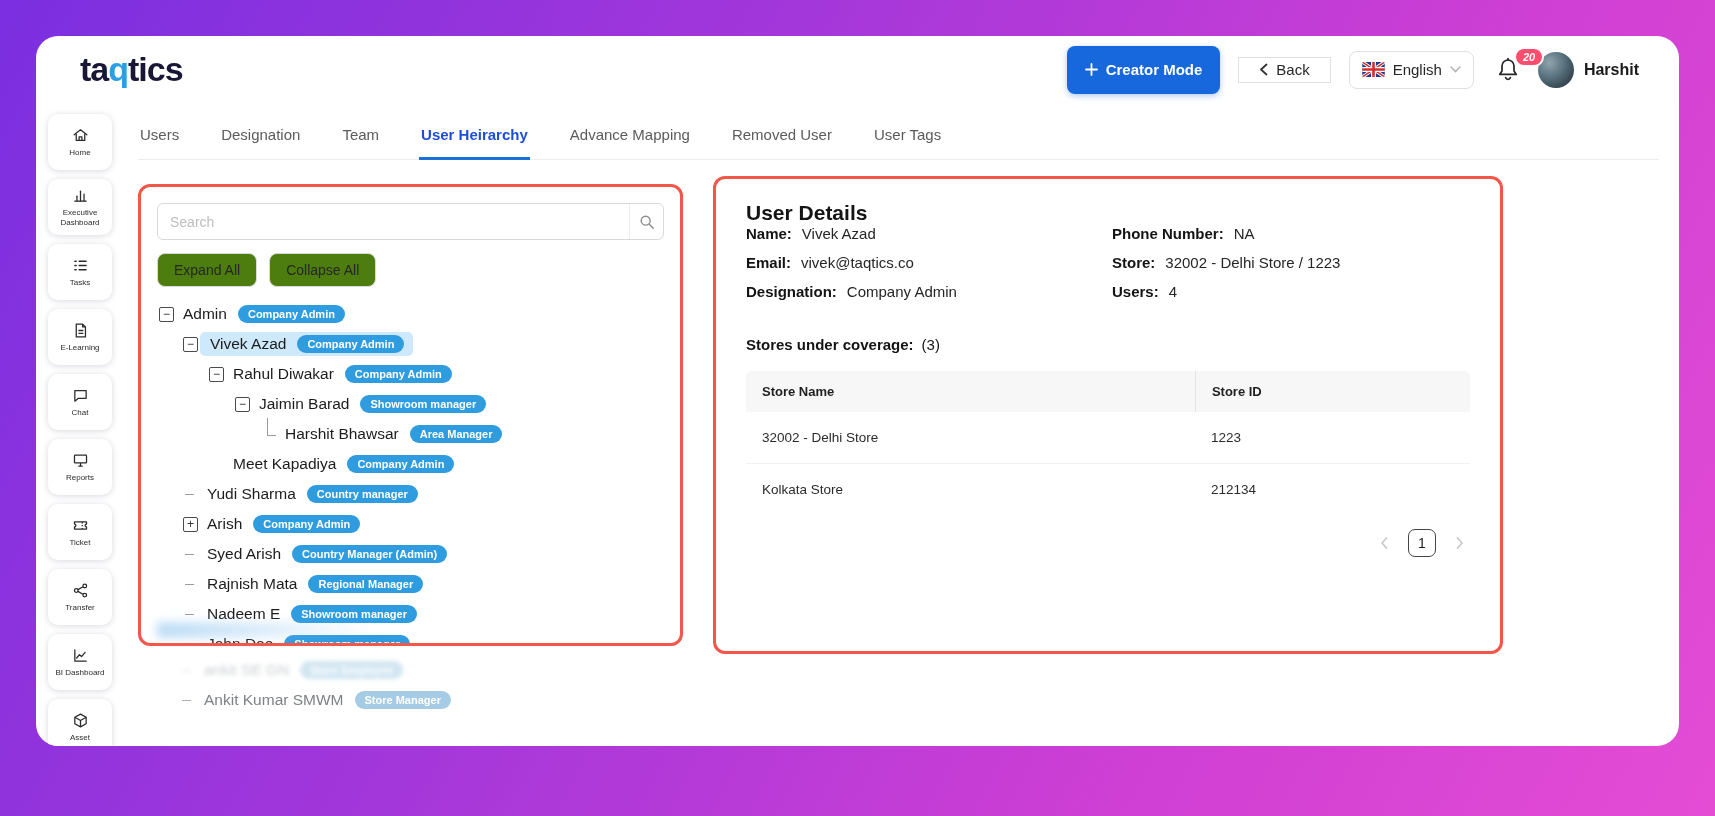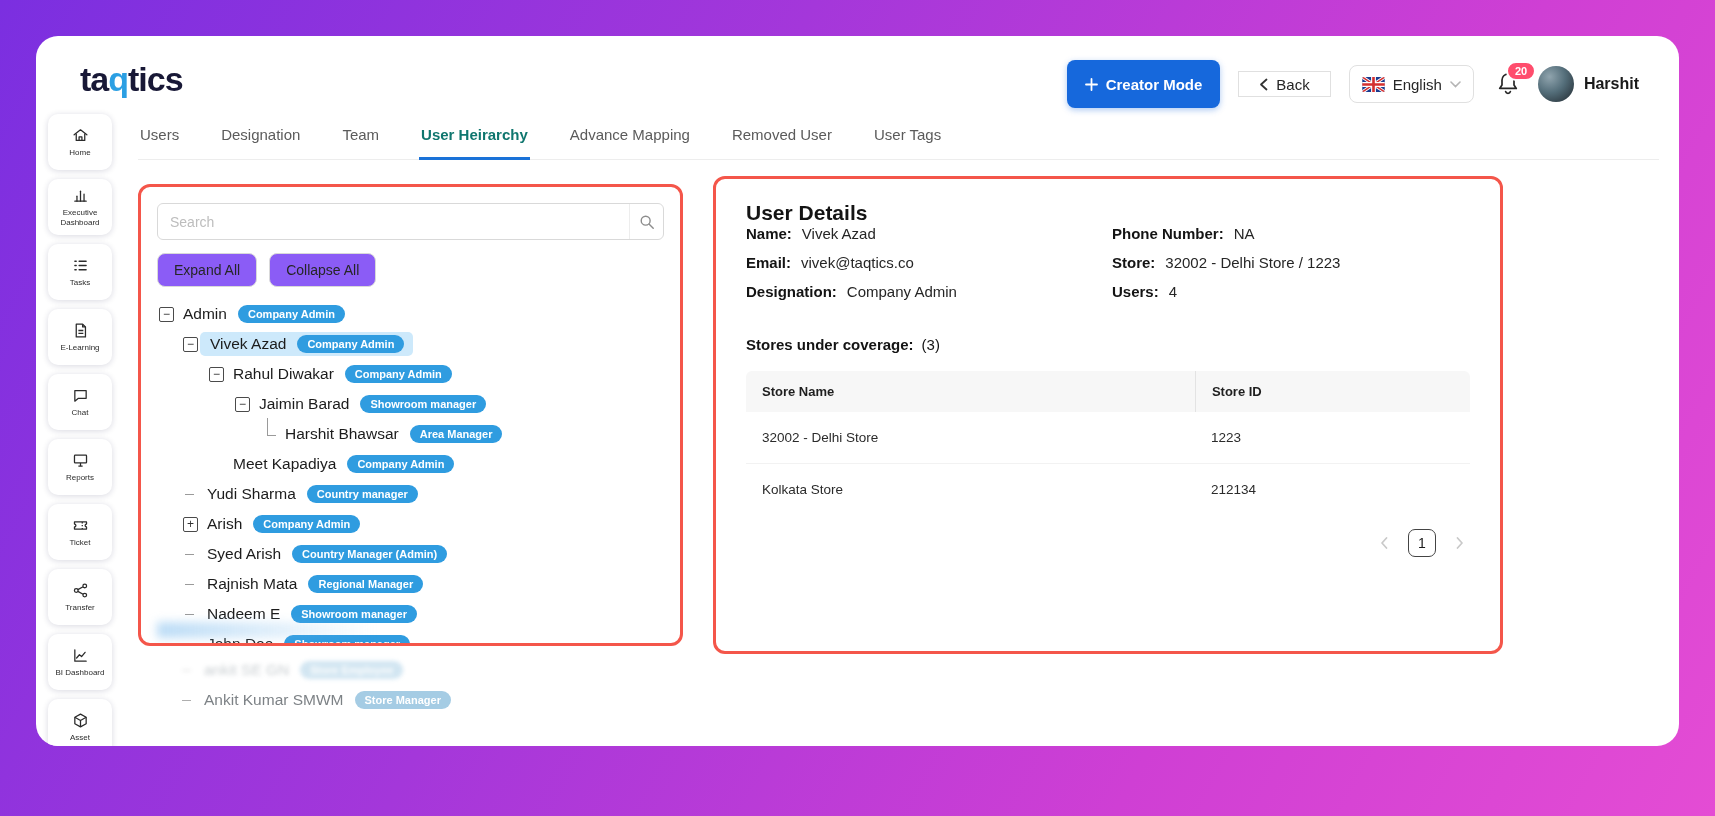--- a/index.html
+++ b/index.html
@@ -9,66 +9,66 @@
     background:linear-gradient(118deg,#7b2fe0 0%,#a437da 38%,#cf3fd4 72%,#e44cd4 100%);
     padding:36px 36px 70px 36px;
     overflow:hidden;
   }
   .app-card {
     background:#fff; border-radius:22px; height:710px; width:1643px;
     overflow:hidden; position:relative;
   }
 
   
-  .topbar { display:flex; align-items:flex-start; justify-content:space-between; padding:24px 40px 4px 44px; height:66px; }
+  .topbar { display:flex; align-items:center; justify-content:space-between; padding:5px 40px 4px 44px; height:66px; }
   .logo { font-size:34px; font-weight:800; letter-spacing:-1px; color:#181836; cursor:pointer; }
   .logo .q { color:#2b9fe3; }
   .top-right { display:flex; align-items:center; gap:18px; }
   .btn-creator { display:flex; align-items:center; gap:8px; background:#1668dc; color:#fff; border:none;
     border-radius:8px; height:48px; padding:0 18px; font-size:15px; font-weight:600; cursor:pointer;
     box-shadow:0 2px 6px rgba(22,104,220,.35); font-family:inherit; }
   .btn-back { display:flex; align-items:center; gap:8px; background:#fff; color:#262626; border:1px solid #e0e0e0;
     border-radius:0; height:26px; padding:0 20px; font-size:15px; cursor:pointer; font-family:inherit; }
   .lang-select { display:flex; align-items:center; gap:8px; background:#fff; border:1px solid #e0e0e0;
     border-radius:8px; height:38px; padding:0 12px; font-size:15px; color:#262626; cursor:pointer; }
   .lang-select .flag { border-radius:2px; overflow:hidden; display:block; }
   .bell-wrap { position:relative; cursor:pointer; margin-left:4px; }
-  .bell-badge { position:absolute; top:-10px; left:10px; background:#ff4d6d; color:#fff; font-size:11px; font-weight:700;
-    padding:2px 7px; border-radius:10px; border:2px solid #fff; }
+  .bell-badge { position:absolute; top:-10px; left:18px; background:#ff4d6d; color:#fff; font-size:11px; font-weight:700;
+    padding:2px 7px; border-radius:10px; border:2px solid #fff;font-style:italic; }
   .user-chip { display:flex; align-items:center; gap:10px; cursor:pointer; }
   .avatar { width:36px; height:36px; border-radius:50%;
     background:radial-gradient(circle at 32% 30%, #90a4ae 0%, #546e7a 45%, #1f262c 100%); }
   .user-name { font-size:16px; font-weight:700; color:#1a1a1a; }
 
   
   .body-row { display:flex; padding:10px 20px 0 12px; }
   .sidebar { width:66px; flex:0 0 66px; display:flex; flex-direction:column; gap:9px; margin-top:2px; }
   .side-item { width:64px; height:56px; background:#fff; border-radius:10px;
     box-shadow:0 1px 6px rgba(20,20,70,.16); display:flex; flex-direction:column; align-items:center;
     justify-content:center; gap:4px; cursor:pointer; flex:0 0 auto; }
   .side-label { font-size:8px; color:#2b2b2b; text-align:center; line-height:1.15; padding:0 2px; }
 
   .main-col { flex:1; margin-left:24px; }
   .tabs { display:flex; gap:38px; border-bottom:1px solid #ededed; padding:6px 0 0 0; }
   .tab { font-size:15px; color:#5b5b5b; padding:8px 2px 14px 2px; cursor:pointer; white-space:nowrap; }
-  .tab.active { color:#0f766e; font-weight:600; border-bottom:3px solid #1a72d8; margin-bottom:-1px; }
+  .tab.active { color:#1d4ed8; font-weight:600; border-bottom:3px solid #1a72d8; margin-bottom:-1px; }
 
   .panels { display:flex; gap:30px; margin-top:24px; align-items:flex-start; }
 
   
   .tree-panel { width:545px; flex:0 0 545px; height:462px; border:3px solid #f4564a; border-radius:12px;
     padding:16px; position:relative; overflow:hidden; background:#fff; }
   .search-wrap { position:relative; }
   .search-input { width:100%; height:37px; border:1px solid #d9d9d9; border-radius:6px; padding:0 42px 0 12px;
     font-size:14px; color:#333; font-family:inherit; outline:none; }
   .search-input::placeholder { color:#bdbdbd; }
   .search-icon-wrap { position:absolute; right:1px; top:1px; bottom:1px; width:34px; display:flex; align-items:center;
     justify-content:center; border-left:1px solid #ededed; cursor:pointer; }
   .tree-actions { display:flex; gap:12px; margin-top:13px; }
-  .tree-btn { background:#8b5cf6; border:1px solid #d9d9d9; border-radius:8px; padding:8px 16px; font-size:14px;
+  .tree-btn { background:#4d7c0f; border:1px solid #d9d9d9; border-radius:8px; padding:8px 16px; font-size:14px;
     color:#262626; cursor:pointer; font-family:inherit; }
   .tree { margin-top:15px; }
   .tree-row { display:flex; align-items:center; height:24px; margin-bottom:6px; cursor:pointer; }
   .d0{margin-left:2px;} .d1{margin-left:26px;} .d2{margin-left:52px;} .d3{margin-left:78px;} .d4{margin-left:104px;}
   .toggle { width:15px; height:15px; border:1.3px solid #4a4a4a; border-radius:2px; display:inline-flex;
     align-items:center; justify-content:center; font-size:12px; line-height:1; color:#333; background:#fff;
     flex:0 0 auto; cursor:pointer; }
   .marker { width:15px; height:15px; position:relative; flex:0 0 auto; }
   .marker.dash::before { content:""; position:absolute; left:2px; right:4px; top:50%; border-top:1.3px solid #9a9a9a; }
   .marker.elbow::before { content:""; position:absolute; left:6px; top:-9px; height:17px; border-left:1.3px solid #9a9a9a; }

